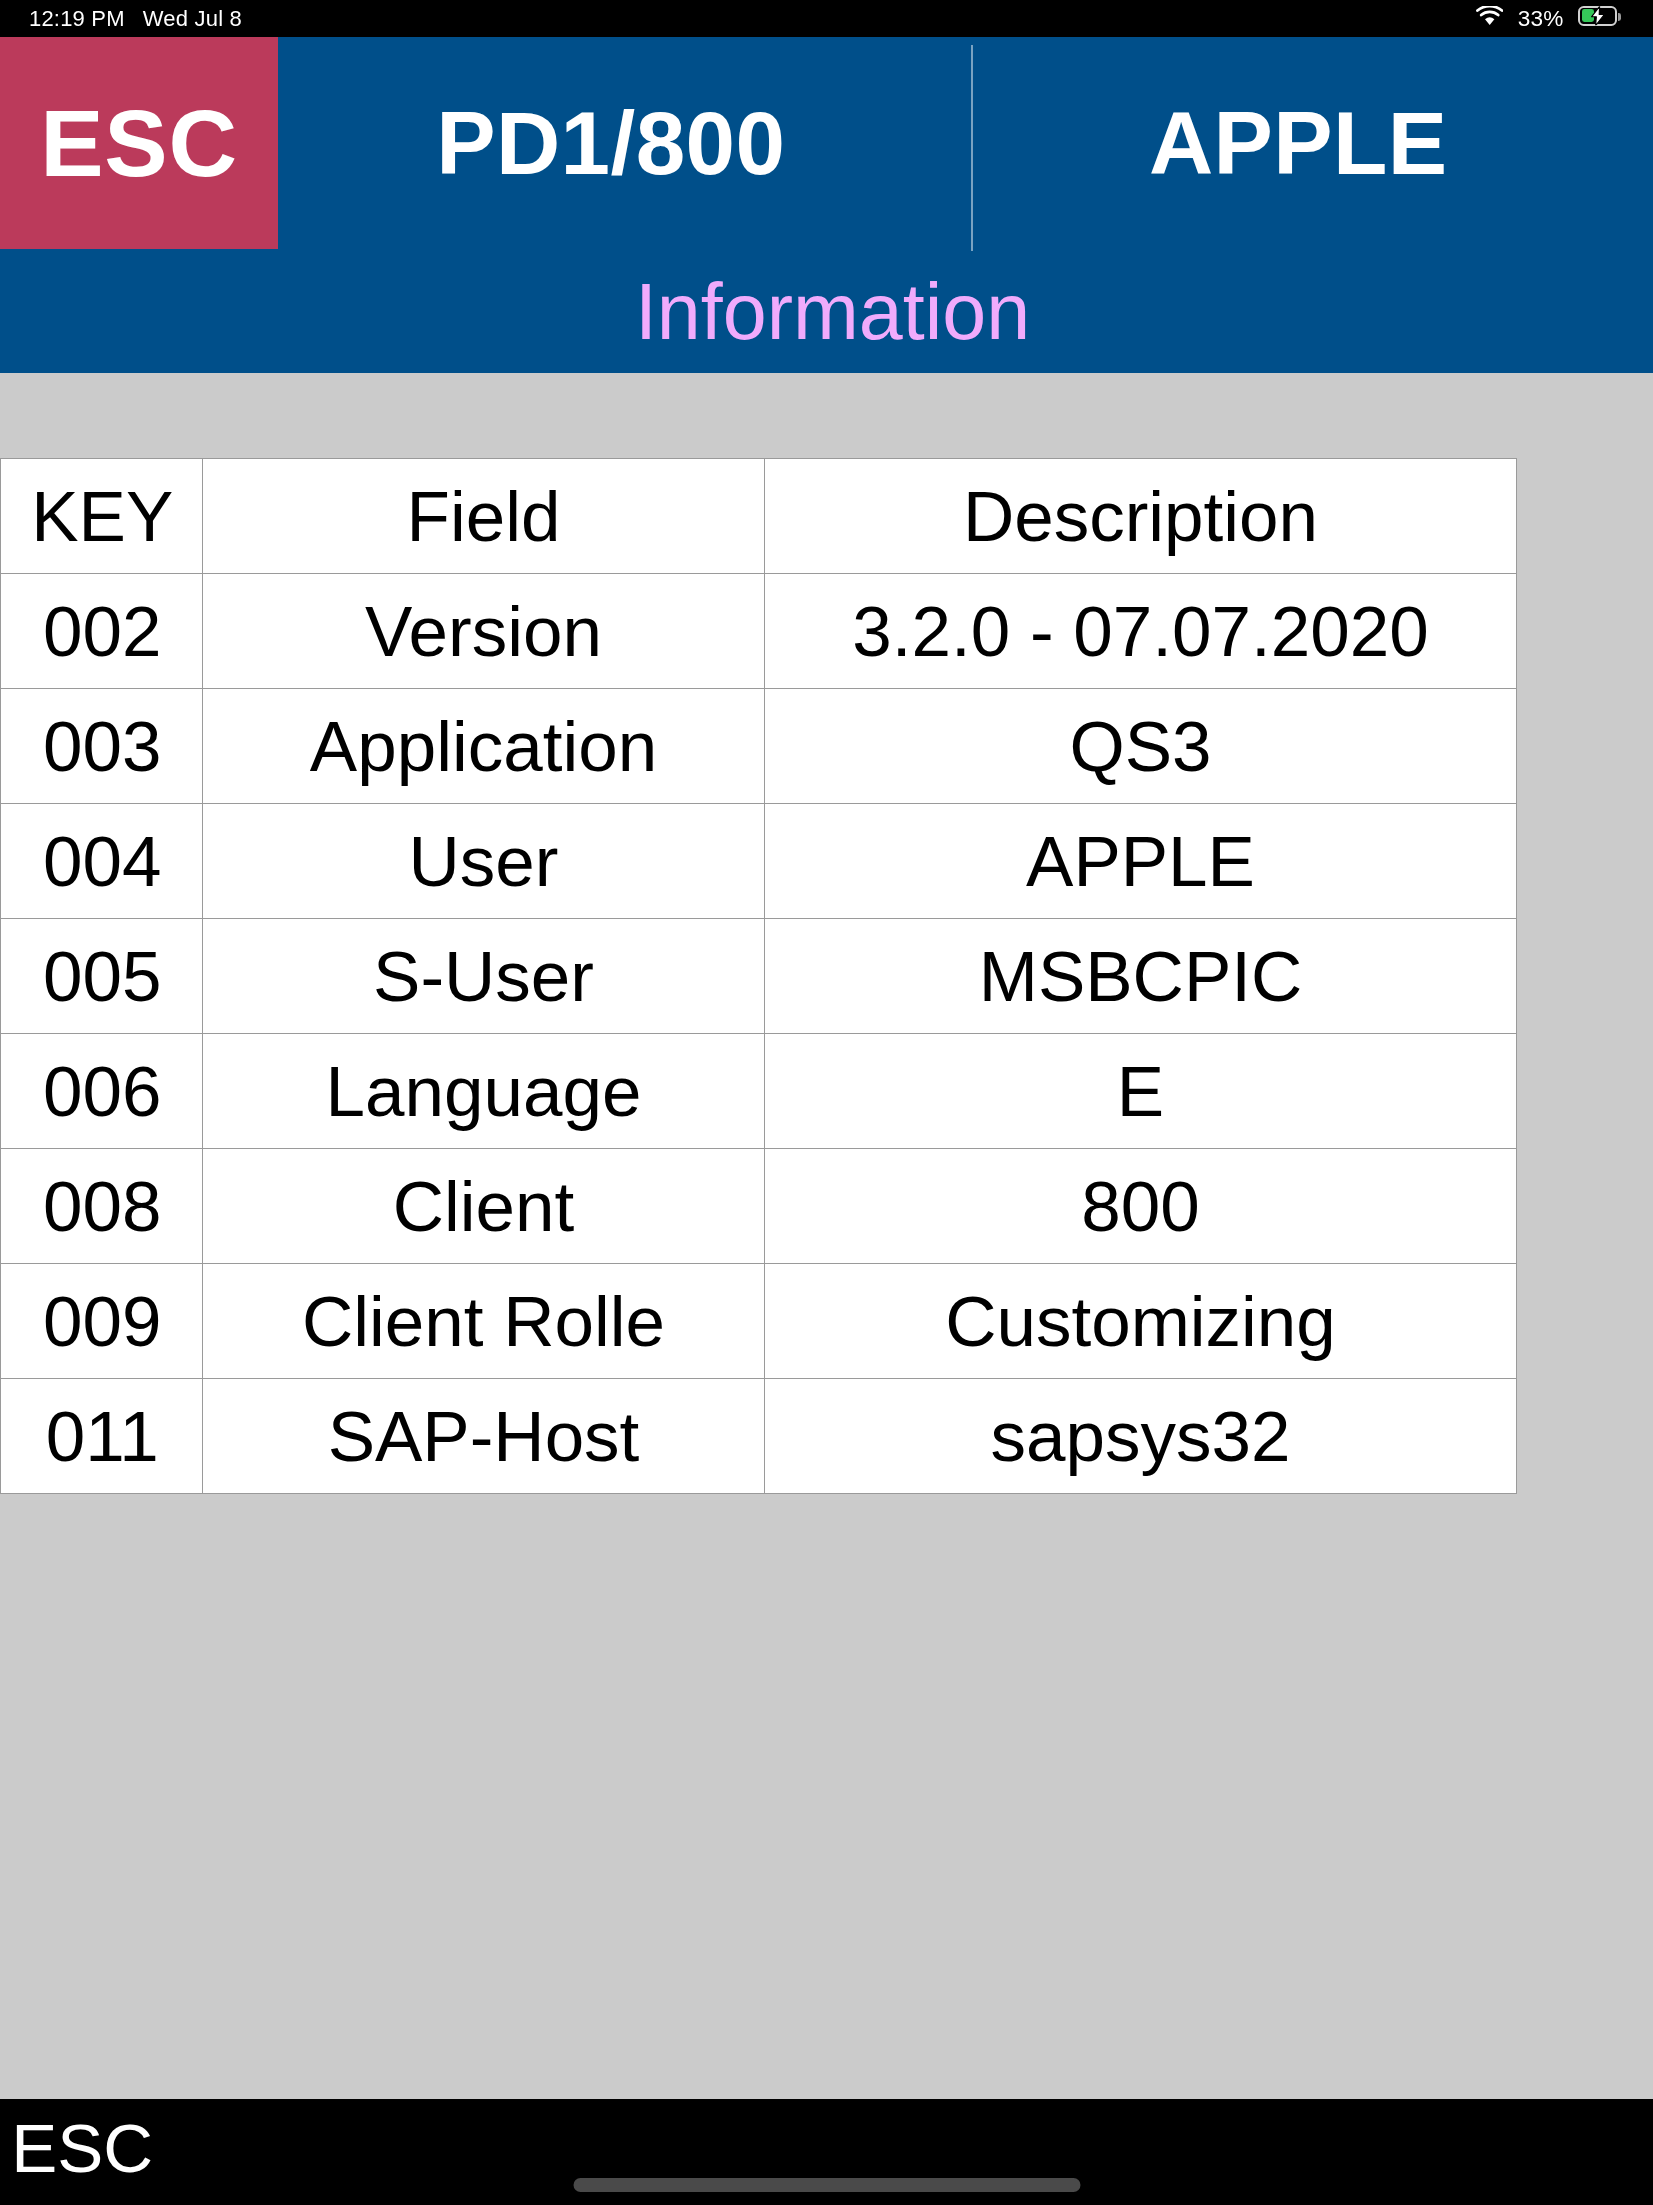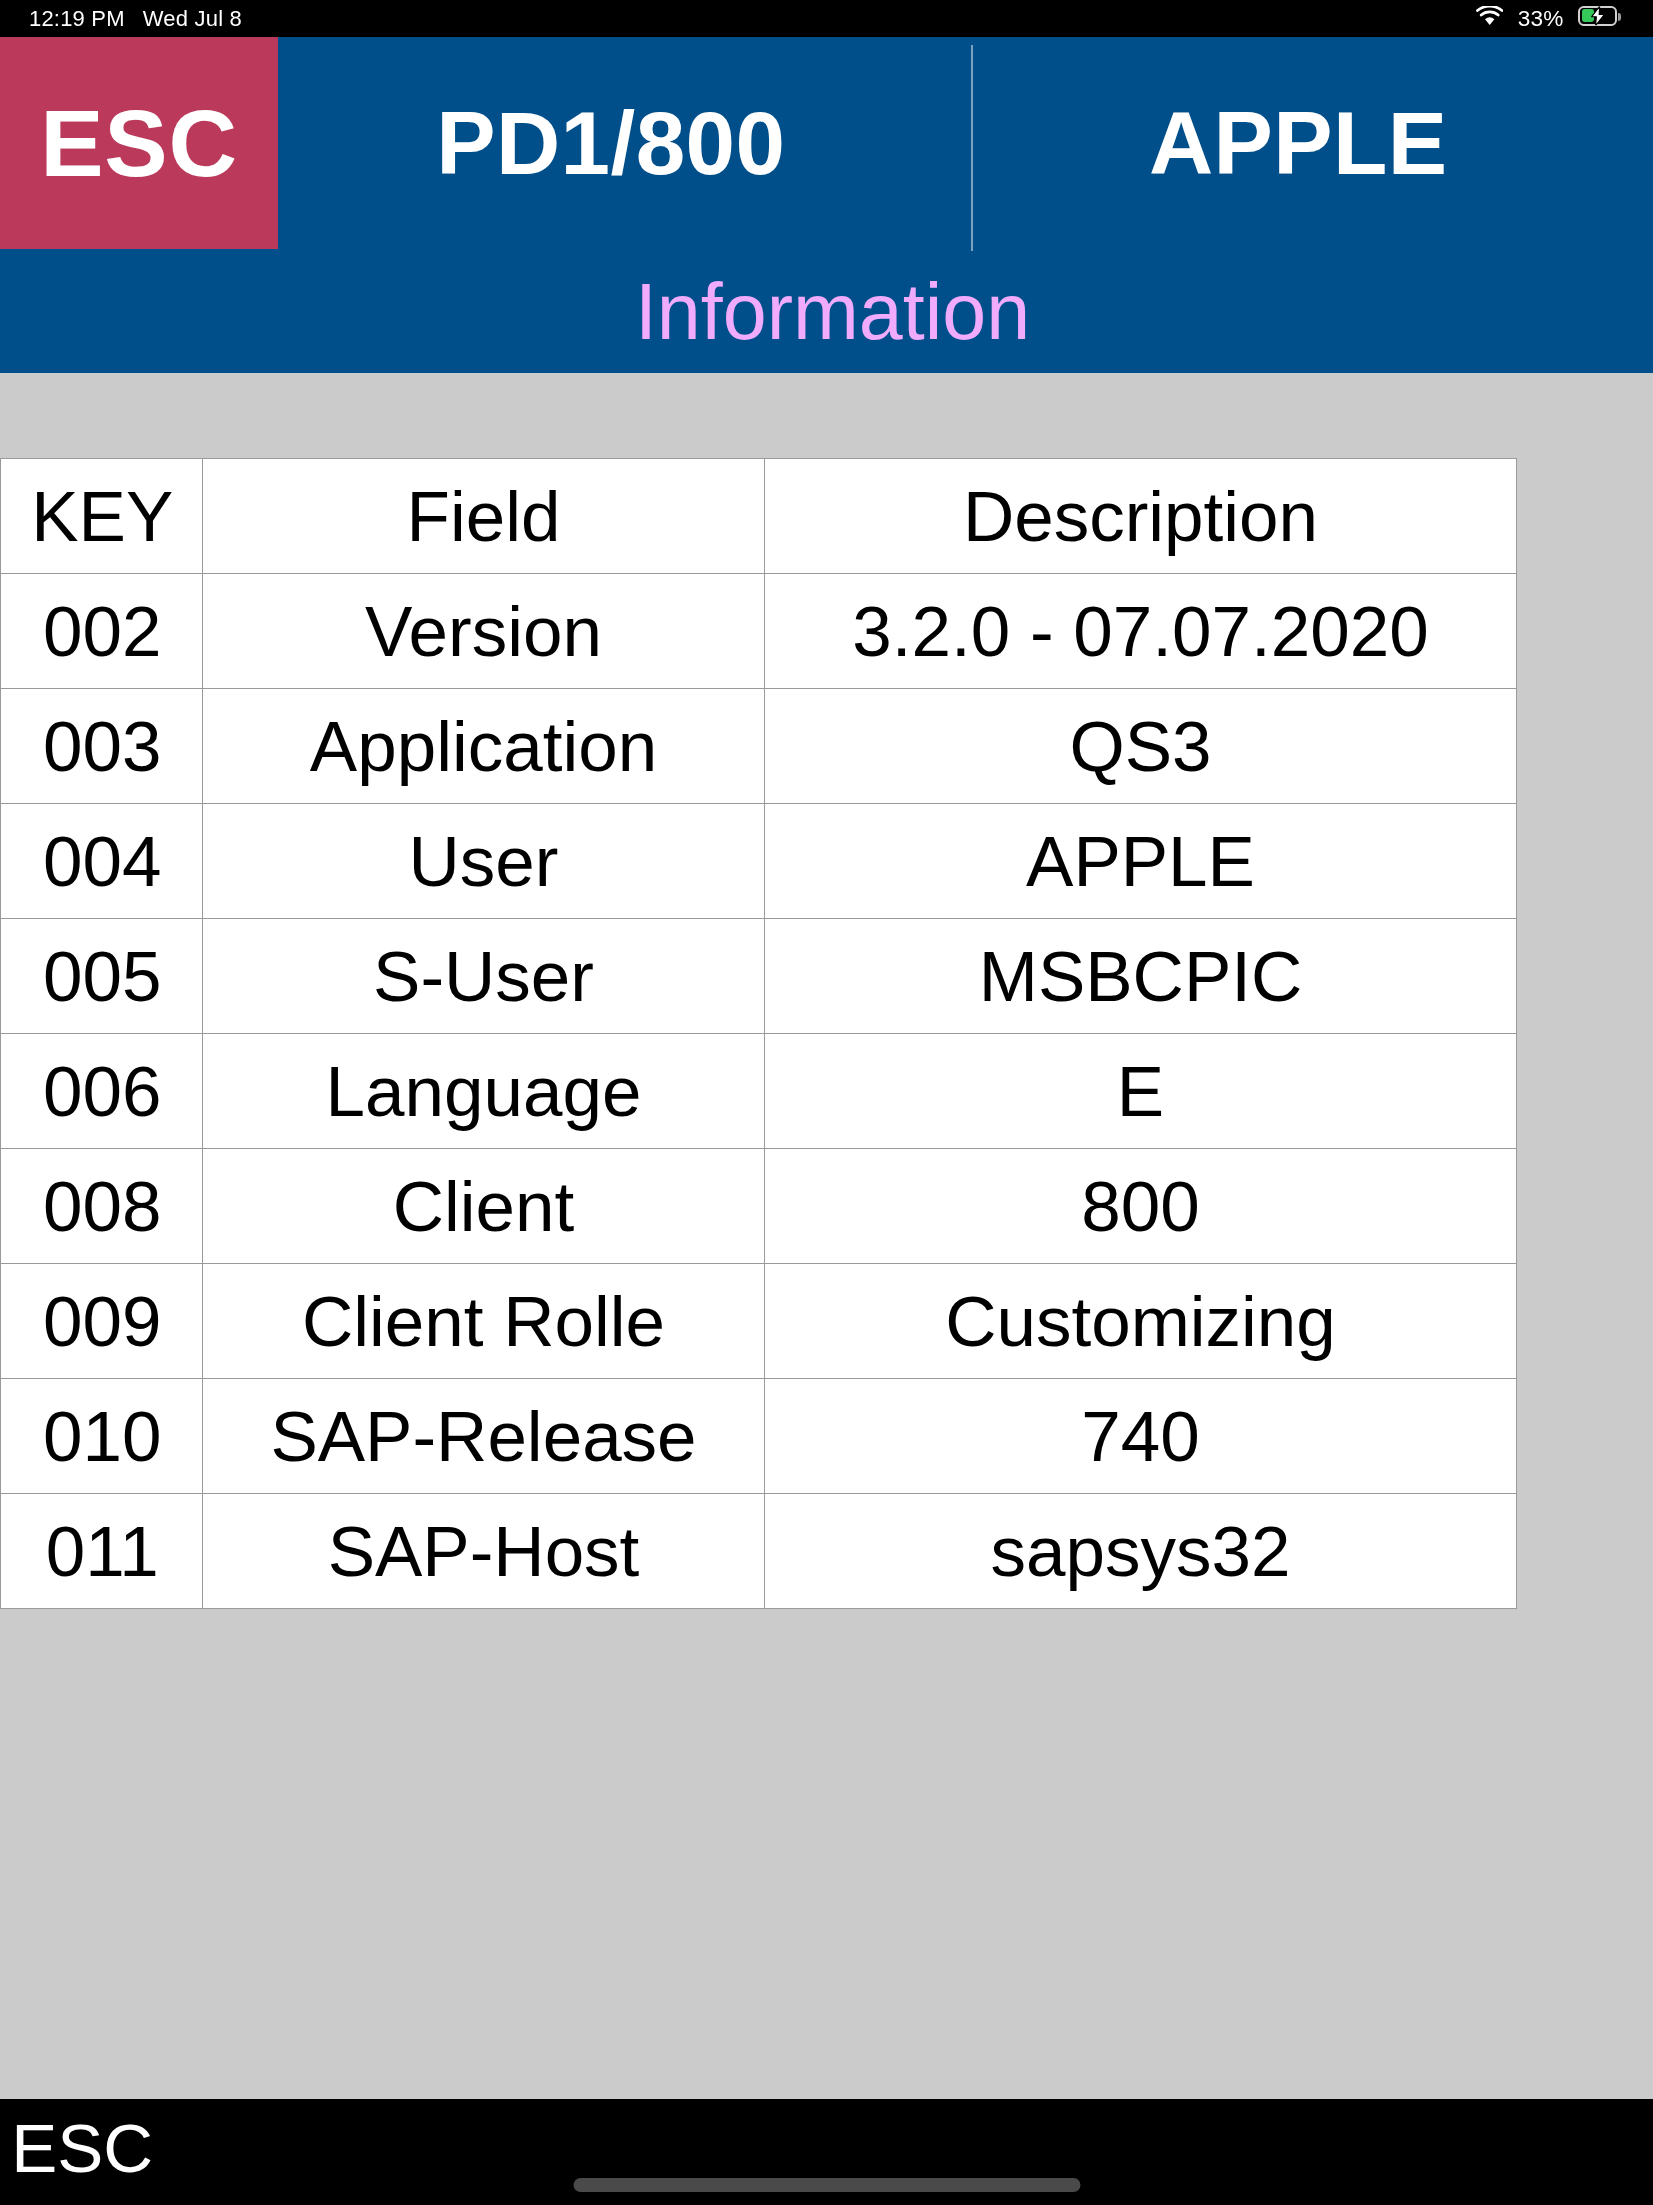--- a/index.html
+++ b/index.html
@@ -275,25 +275,20 @@
               <td class="key">008</td>
               <td>Client</td>
               <td>800</td>
             </tr>
             <tr>
               <td class="key">009</td>
               <td>Client Rolle</td>
               <td>Customizing</td>
             </tr>
             <tr>
-              <td class="key">010</td>
-              <td>SAP-Release</td>
-              <td>740</td>
-            </tr>
-            <tr>
               <td class="key">011</td>
               <td>SAP-Host</td>
               <td>sapsys32</td>
             </tr>
           </tbody>
       </table>
     </div>
   </div>
 
   <div class="bottombar">

